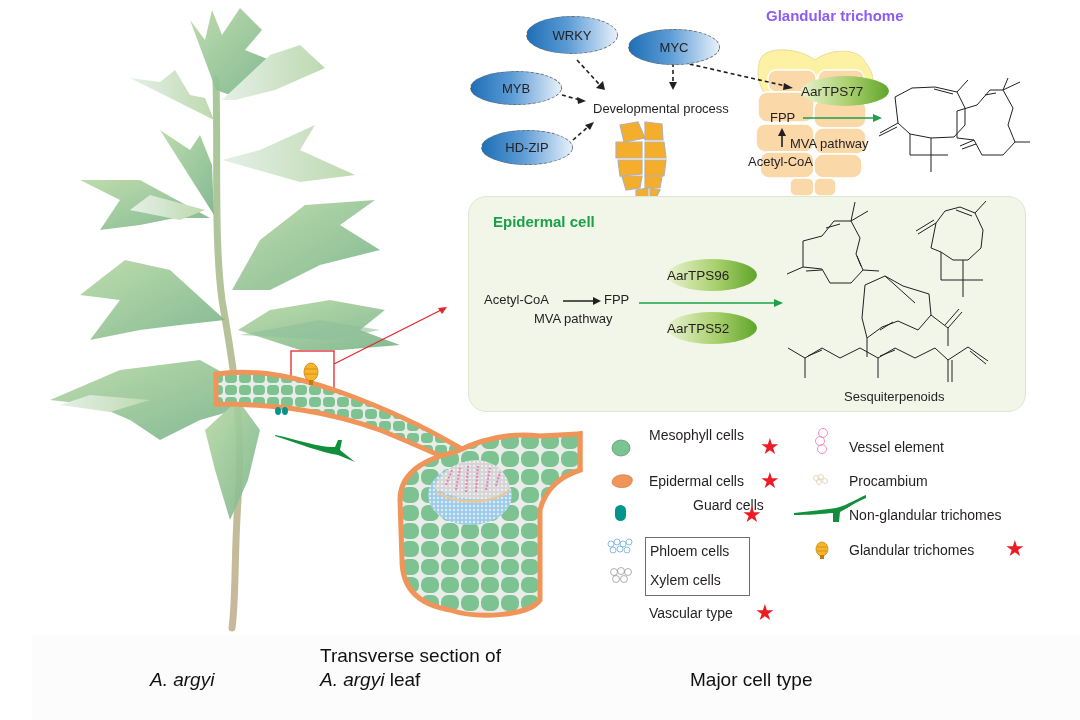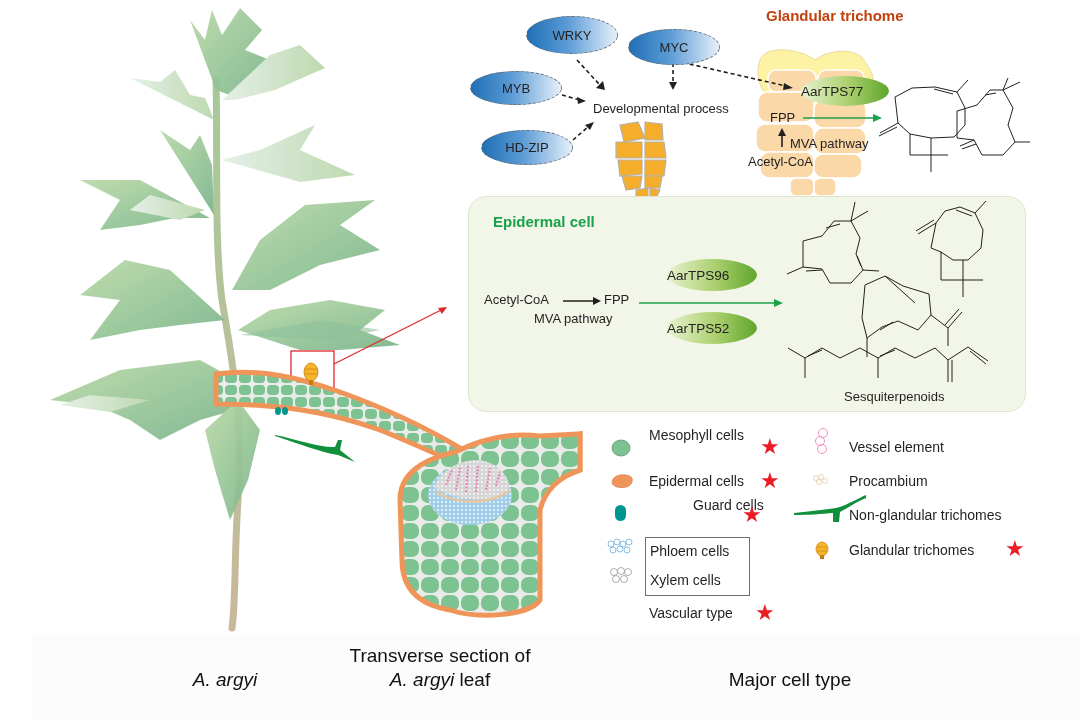--- a/index.html
+++ b/index.html
@@ -8,28 +8,28 @@
   #bottom-band { position:absolute; left:32px; top:634px; width:1048px; height:86px; background:#fcfcfc; }
   #left-strip { position:absolute; left:0; top:0; width:32px; height:720px; background:#ffffff; }
   svg { position:absolute; left:0; top:0; }
   .tf { position:absolute; font-size:13px; color:#231f20; white-space:nowrap; }
   .oval-blue { position:absolute; border-radius:50%; border:1px dashed #6d6e71;
                background:linear-gradient(90deg,#1f6fb6 0%,#5b9bd5 45%,#e6f0fa 100%);
                display:flex; align-items:center; justify-content:center; font-size:13px; color:#231f20; }
   .oval-green { position:absolute; border-radius:50%;
                background:linear-gradient(90deg,#e8f2cf 0%,#a9cf6c 55%,#5fa52b 100%);
                display:flex; align-items:center; font-size:13.5px; color:#231f20; }
-  #title-glandular { position:absolute; left:766px; top:7px; font-size:15px; font-weight:bold; color:#c2410c; }
+  #title-glandular { position:absolute; left:766px; top:7px; font-size:15px; font-weight:bold; color:#8b5cf6; }
   #epi-box { position:absolute; left:468px; top:196px; width:556px; height:214px; background:#f1f6e8;
              border:1px solid #dbe8cd; border-radius:18px; }
   #title-epidermal { position:absolute; left:493px; top:213px; font-size:15px; font-weight:bold; color:#1aa14a; }
   .legend-label { position:absolute; font-size:14px; color:#231f20; white-space:nowrap; }
   .star { position:absolute; font-size:22px; color:#ed1c24; line-height:1; }
   #phx-box { position:absolute; left:645px; top:537px; width:103px; height:57px; border:1px solid #6d6e71; }
-  .caption { position:absolute; font-size:19px; color:#111; text-align:center; line-height:24px; }
+  .caption { position:absolute; font-size:19px; color:#111; line-height:24px; }
   .caption i { font-style:italic; }
 </style>
 </head>
 <body>
 
 <div id="left-strip"></div>
 <div id="bottom-band"></div>
 
 <svg width="1080" height="720" viewBox="0 0 1080 720">
   <defs>

